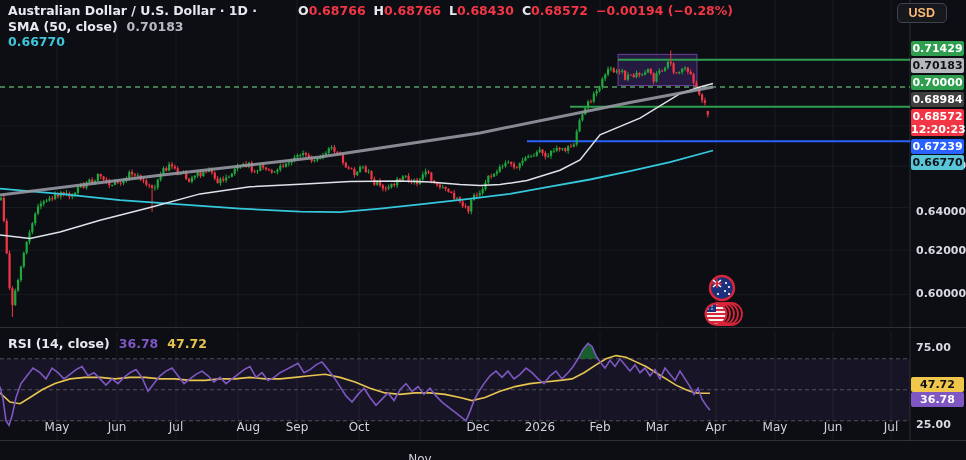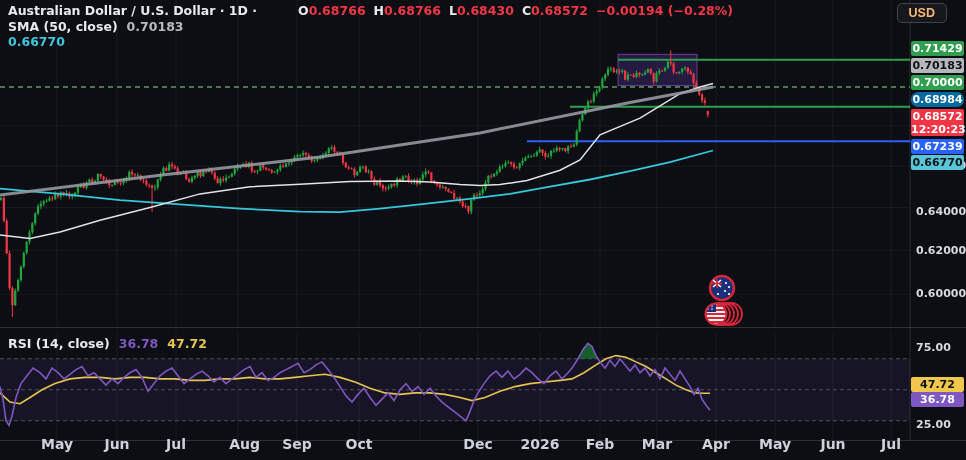--- a/index.html
+++ b/index.html
@@ -13,21 +13,21 @@
   .ohlc b{color:#e6e9ef;font-weight:bold;}
   .v-red{color:#f23645;font-weight:bold;}
   .v-gray{color:#b7bac1;font-weight:bold;}
   .v-cyan{color:#3fc6da;font-weight:bold;}
   .usd-btn{position:absolute;right:19px;top:3px;z-index:6;background:#16181e;border:1.5px solid #40444e;
            border-radius:5px;color:#fdba74;font-size:12.5px;font-weight:bold;padding:2px 11px;cursor:pointer;}
   .axis-tick{position:absolute;left:916px;width:48px;font-size:11px;font-weight:600;color:#d7dae0;z-index:1;}
   .axis-badge{position:absolute;left:911px;width:53px;text-align:center;font-size:11px;font-weight:bold;
               border-radius:2px;z-index:3;line-height:15px;}
   .axis-badge .sub{display:block;line-height:13px;font-weight:bold;margin-top:-1px;}
-  .month{position:absolute;top:436px;width:44px;text-align:center;font-size:14px;font-weight:700;color:#ced2da;z-index:2;}
+  .month{position:absolute;top:420px;width:44px;text-align:center;font-size:12px;font-weight:400;color:#ced2da;z-index:2;}
   .rsi-legend{position:absolute;left:8px;top:336px;z-index:5;display:flex;gap:9px;font-size:12.5px;font-weight:bold;color:#e6e9ef;}
   .v-purple{color:#7e57c2;font-weight:bold;}
   .v-yellow{color:#e7c34f;font-weight:bold;}
 </style>
 </head>
 <body>
 
 <div id="app">
   <svg id="chart-svg" width="966" height="460">
       <line x1="57" y1="0" x2="57" y2="327.5" stroke="rgba(255,255,255,0.055)"></line>
@@ -650,21 +650,21 @@
     <div id="price-axis" style="pointer-events:auto;cursor:ns-resize;">
         <div class="axis-tick" style="top: 159px;">0.66000</div>
         <div class="axis-tick" style="top: 205px;">0.64000</div>
         <div class="axis-tick" style="top: 244px;">0.62000</div>
         <div class="axis-tick" style="top: 287px;">0.60000</div>
         <div class="axis-tick" style="top: 341px;">75.00</div>
         <div class="axis-tick" style="top: 418px;">25.00</div>
         <div class="axis-badge" style="top: 41px; background: rgb(47, 158, 79); color: rgb(255, 255, 255);">0.71429</div>
         <div class="axis-badge" style="top: 58px; background: rgb(180, 183, 188); color: rgb(16, 18, 23);">0.70183</div>
         <div class="axis-badge" style="top: 75px; background: rgb(47, 158, 79); color: rgb(255, 255, 255);">0.70000</div>
-        <div class="axis-badge" style="top: 92px; background: #0369a1; color: rgb(255, 255, 255); border-radius: 7px;">0.68984</div>
+        <div class="axis-badge" style="top: 92px; background: #404040; color: rgb(255, 255, 255);">0.68984</div>
         <div class="axis-badge" style="top: 109px; background: rgb(242, 54, 69); color: rgb(255, 255, 255);">0.68572<span class="sub">12:20:23</span></div>
         <div class="axis-badge" style="top: 139px; background: rgb(41, 98, 255); color: rgb(255, 255, 255);">0.67239</div>
         <div class="axis-badge" style="top: 155px; background: rgb(88, 197, 216); color: rgb(16, 18, 23);">0.66770</div>
         <div class="axis-badge" style="top: 377px; background: rgb(240, 198, 75); color: rgb(16, 18, 23);">47.72</div>
         <div class="axis-badge" style="top: 392px; background: rgb(126, 87, 194); color: rgb(255, 255, 255);">36.78</div>
       </div>
     <div id="time-axis" style="pointer-events:auto;cursor:ew-resize;">
         <div class="month" style="left: 35px;">May</div>
         <div class="month" style="left: 95px;">Jun</div>
         <div class="month" style="left: 154px;">Jul</div>

